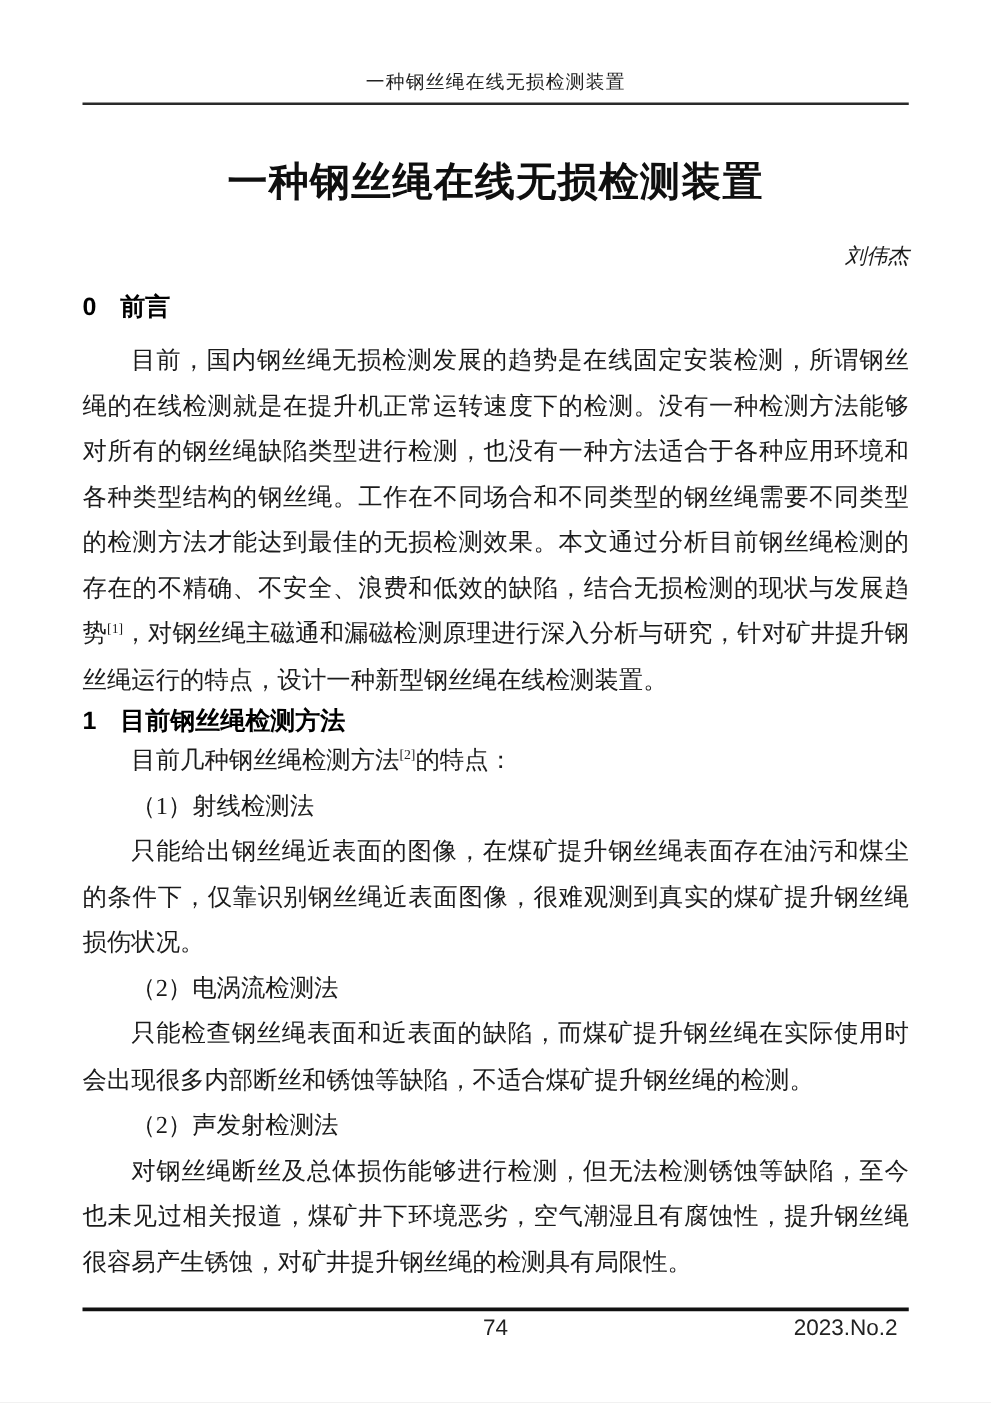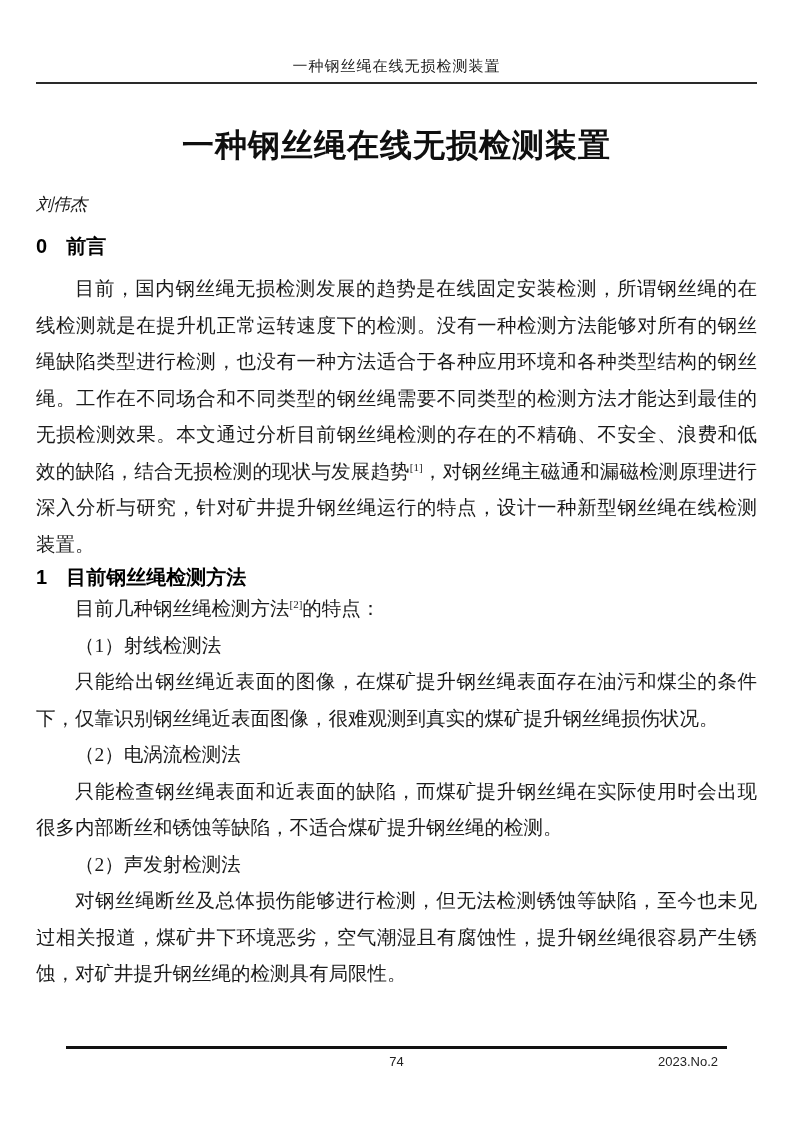--- a/index.html
+++ b/index.html
@@ -6,21 +6,21 @@
   html, body { margin: 0; padding: 0; background: #e8e8e8; }
 
   .page {
     position: relative;
     width: 793px;
     height: 1122px;
     margin: 0 auto;
     background: #ffffff;
     color: #1b1b1b;
     font-family: "Liberation Serif", "DejaVu Serif", serif;
-    padding: 0 36px;
+    padding: 0 66px;
     overflow: hidden;
   }
 
   
   .running-head {
     padding-top: 57px;
     text-align: center;
     font-size: 15px;
     line-height: 19px;
     letter-spacing: 1px;
@@ -37,21 +37,21 @@
     text-align: center;
     font-family: "Liberation Sans", "DejaVu Sans", sans-serif;
     font-weight: 700;
     font-size: 32px;
     line-height: 46px;
     letter-spacing: 1px;
     color: #0f0f0f;
   }
   .author {
     margin-top: 26px;
-    text-align: left;
+    text-align: right;
     font-size: 17px;
     line-height: 22px;
     font-style: italic;
   }
   .affiliation {
     margin-top: 5px;
     text-align: center;
     font-size: 19px;
     line-height: 26px;
     font-style: italic;
@@ -91,21 +91,21 @@
     left: 66px;
     right: 66px;
     top: 1046px;
   }
   .footer-rule { border-top: 3px solid #111; }
   .footer-row {
     position: relative;
     margin-top: 4px;
     height: 18px;
     font-family: "Liberation Sans", "DejaVu Sans", sans-serif;
-    font-size: 13px;
+    font-size: 18px;
     line-height: 18px;
     color: #222;
   }
   .footer-row .page-num {
     position: absolute;
     left: 50%;
     transform: translateX(-50%);
   }
   .footer-row .issue {
     position: absolute;

